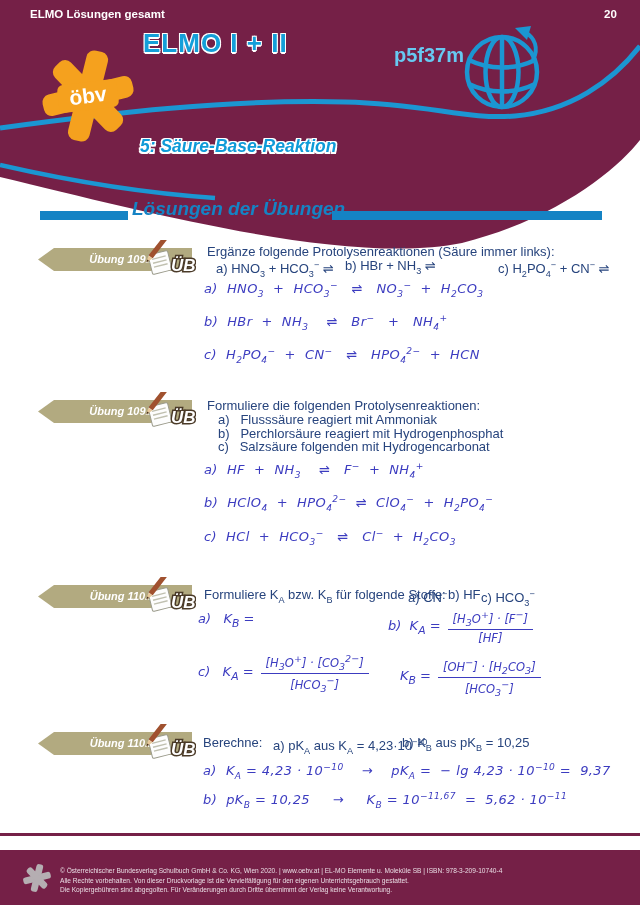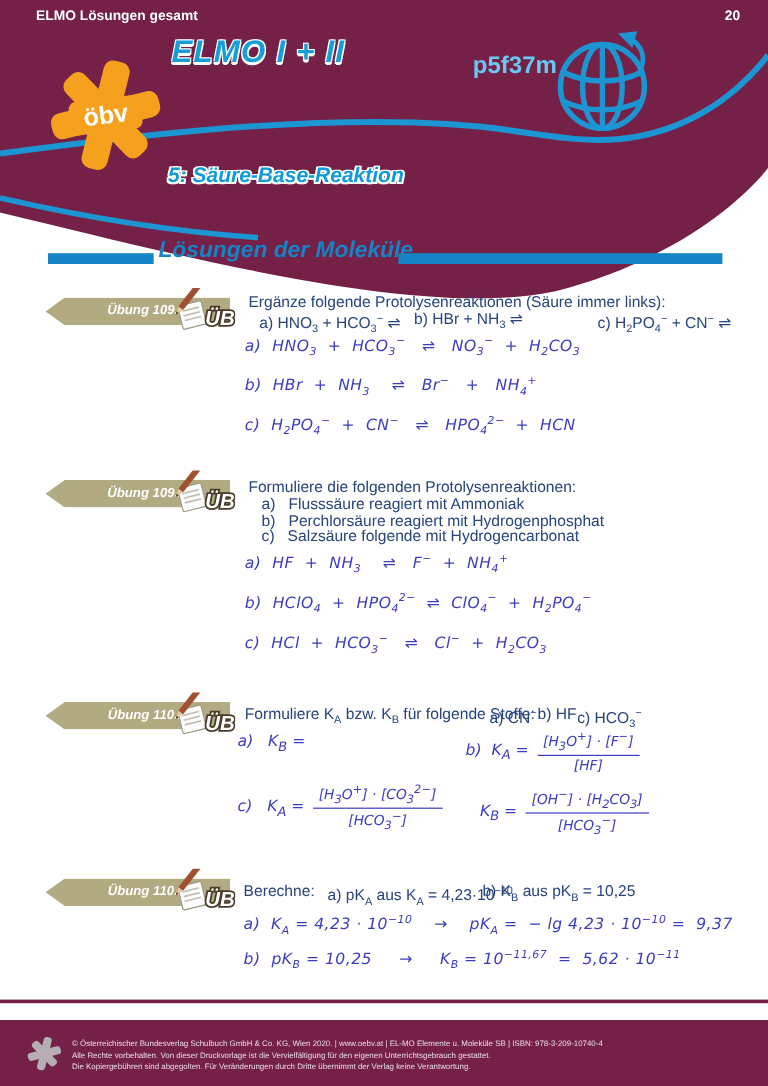--- a/index.html
+++ b/index.html
@@ -3,21 +3,21 @@
 <meta charset="utf-8">
 <style>
   html,body{margin:0;padding:0;background:#e8e8e8;}
   .page{position:relative;width:640px;height:905px;background:#ffffff;overflow:hidden;
         font-family:"Liberation Sans",sans-serif;margin:0 auto;}
 
   
   .header-svg{position:absolute;top:0;left:0;}
   .doc-title{position:absolute;top:8px;left:30px;color:#fff;font-size:11.5px;font-weight:bold;}
   .page-num{position:absolute;top:8px;left:604px;color:#fff;font-size:11.5px;font-weight:bold;}
-  .book-title{position:absolute;top:28px;left:143px;color:#149fd9;font-size:26px;font-weight:bold;font-style:italic;
+  .book-title{position:absolute;top:28px;left:143px;color:#149fd9;font-size:26px;font-weight:bold;
       letter-spacing:1px;
       text-shadow:-1px -1px 0 #fff,1px -1px 0 #fff,-1px 1px 0 #fff,1px 1px 0 #fff,0 2px 0 #fff;}
   .access-code{position:absolute;top:44px;left:394px;color:#67c9f1;font-size:20px;font-weight:bold;}
   .chapter-title{position:absolute;top:136px;left:140px;color:#0f9bd8;font-size:17.5px;font-weight:bold;font-style:italic;
       text-shadow:-1.5px -1.5px 0 #fff,1.5px -1.5px 0 #fff,-1.5px 1.5px 0 #fff,1.5px 1.5px 0 #fff,0 1.5px 0 #fff,0 -1.5px 0 #fff,1.5px 0 0 #fff,-1.5px 0 0 #fff;}
 
   
   .h-bar{position:absolute;height:9px;background:#1583c4;top:211px;}
   .h-bar.left{left:40px;width:88px;}
   .h-bar.right{left:332px;width:270px;}
@@ -81,21 +81,21 @@
     </g>
   </svg>
 
   <div class="doc-title">ELMO Lösungen gesamt</div>
   <div class="page-num">20</div>
   <div class="book-title">ELMO I + II</div>
   <div class="access-code">p5f37m</div>
   <div class="chapter-title">5: Säure-Base-Reaktion</div>
 
   <div class="h-bar left"></div>
-  <div class="section-heading">Lösungen der Moleküle</div>
+  <div class="section-heading">Lösungen der Übungen</div>
   <div class="h-bar right"></div>
 
   <div class="banner" style="top:248px">
     <span class="lbl">Übung 109.1</span>
   </div>
   <svg class="ub-icon" style="left:144px;top:240px" width="52" height="38" viewBox="0 0 52 38">
     <g transform="rotate(-14 18 22)">
         <rect x="6" y="12" width="20" height="20" fill="#fdfdfd" stroke="#9a9a8a" rx="1.5"></rect>
       <line x1="9" y1="17" x2="23" y2="17" stroke="#c0c0b0" stroke-width="1.4"></line>
       <line x1="9" y1="21" x2="23" y2="21" stroke="#c0c0b0" stroke-width="1.4"></line>
@@ -129,21 +129,21 @@
     <g transform="rotate(38 16 4)">
         <rect x="14" y="-4" width="5" height="24" fill="#a0512f" rx="1"></rect>
       <polygon points="14,20 19,20 16.5,27" fill="#e8c89a"></polygon>
         <polygon points="15.5,24 17.5,24 16.5,27" fill="#4a3020"></polygon>
       </g>
     <text x="27" y="31" font-family="Liberation Sans, sans-serif" font-size="17" font-weight="bold" font-style="italic" fill="#ffffff" stroke="#4a3a28" stroke-width="3" paint-order="stroke">ÜB</text>
   </svg>
   <div class="printed" style="top:399px;left:207px">Formuliere die folgenden Protolysenreaktionen:</div>
   <div class="printed" style="top:413px;left:218px">a)   Flusssäure reagiert mit Ammoniak</div>
   <div class="printed" style="top:426.5px;left:218px">b)   Perchlorsäure reagiert mit Hydrogenphosphat</div>
-  <div class="printed" style="top:440px;left:218px">c)   Salzsäure folgende mit Hydrogencarbonat</div>
+  <div class="printed" style="top:440px;left:218px">c)   Salzsäure folgenden mit Hydrogencarbonat</div>
   <div class="hw" style="top:461px;left:204px">a)  HF  +  NH<sub>3</sub>    ⇌   F<sup>−</sup>  +  NH<sub>4</sub><sup>+</sup></div>
   <div class="hw" style="top:494px;left:204px">b)  HClO<sub>4</sub>  +  HPO<sub>4</sub><sup>2−</sup>  ⇌  ClO<sub>4</sub><sup>−</sup>  +  H<sub>2</sub>PO<sub>4</sub><sup>−</sup></div>
   <div class="hw" style="top:528px;left:204px">c)  HCl  +  HCO<sub>3</sub><sup>−</sup>   ⇌   Cl<sup>−</sup>  +  H<sub>2</sub>CO<sub>3</sub></div>
 
   <div class="banner" style="top:585px">
     <span class="lbl">Übung 110.1</span>
   </div>
   <svg class="ub-icon" style="left:144px;top:577px" width="52" height="38" viewBox="0 0 52 38">
     <g transform="rotate(-14 18 22)">
         <rect x="6" y="12" width="20" height="20" fill="#fdfdfd" stroke="#9a9a8a" rx="1.5"></rect>

